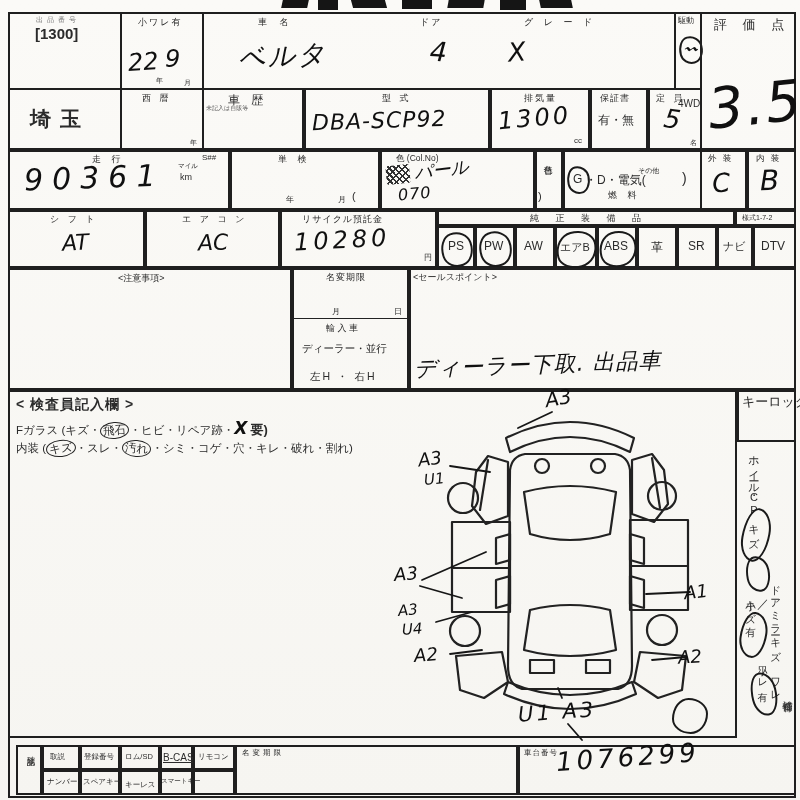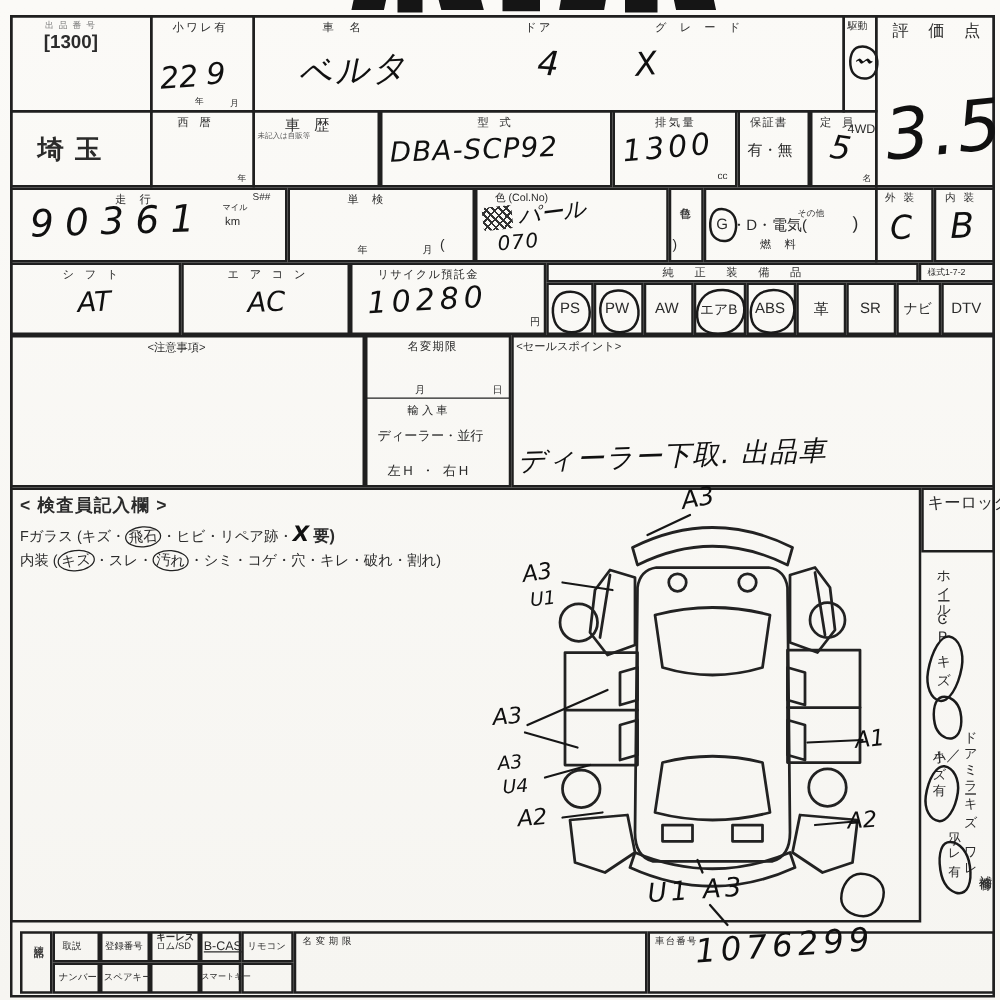--- a/index.html
+++ b/index.html
@@ -289,21 +289,21 @@
   <div class="cell" style="left:160px;top:745px;width:33px;height:25px;"></div>
   <div class="lbl" style="left:163px;top:752px;font-size:10px;text-decoration:underline;">B-CAS</div>
   <div class="cell" style="left:193px;top:745px;width:42px;height:25px;"></div>
   <div class="lbl" style="left:198px;top:752px;font-size:7.5px;">リモコン</div>
 
   <div class="cell" style="left:42px;top:770px;width:38px;height:25px;"></div>
   <div class="lbl" style="left:47px;top:777px;font-size:7.5px;">ナンバー</div>
   <div class="cell" style="left:80px;top:770px;width:40px;height:25px;"></div>
   <div class="lbl" style="left:83px;top:777px;font-size:7.5px;">スペアキー</div>
   <div class="cell" style="left:120px;top:770px;width:40px;height:25px;"></div>
-  <div class="lbl" style="left:125px;top:745px;font-size:7.5px;font-weight:bold;">キーレス</div>
+  <div class="lbl" style="left:125px;top:780px;font-size:7.5px;">キーレス</div>
   <div class="cell" style="left:160px;top:770px;width:33px;height:25px;"></div>
   <div class="lbl" style="left:161px;top:777px;font-size:6.5px;">スマートキー</div>
   <div class="cell" style="left:193px;top:770px;width:42px;height:25px;"></div>
 
   <div class="cell" style="left:235px;top:745px;width:283px;height:50px;"></div>
   <div class="lbl" style="left:242px;top:748px;font-size:7.5px;letter-spacing:3px;">名変期限</div>
 
   <div class="cell" style="left:518px;top:745px;width:278px;height:50px;"></div>
   <div class="lbl" style="left:524px;top:748px;font-size:7.5px;letter-spacing:1px;">車台番号</div>
   <div class="hand" style="left:556px;top:742px;font-size:26px;letter-spacing:4px;transform:rotate(-4deg);">1076299</div>

